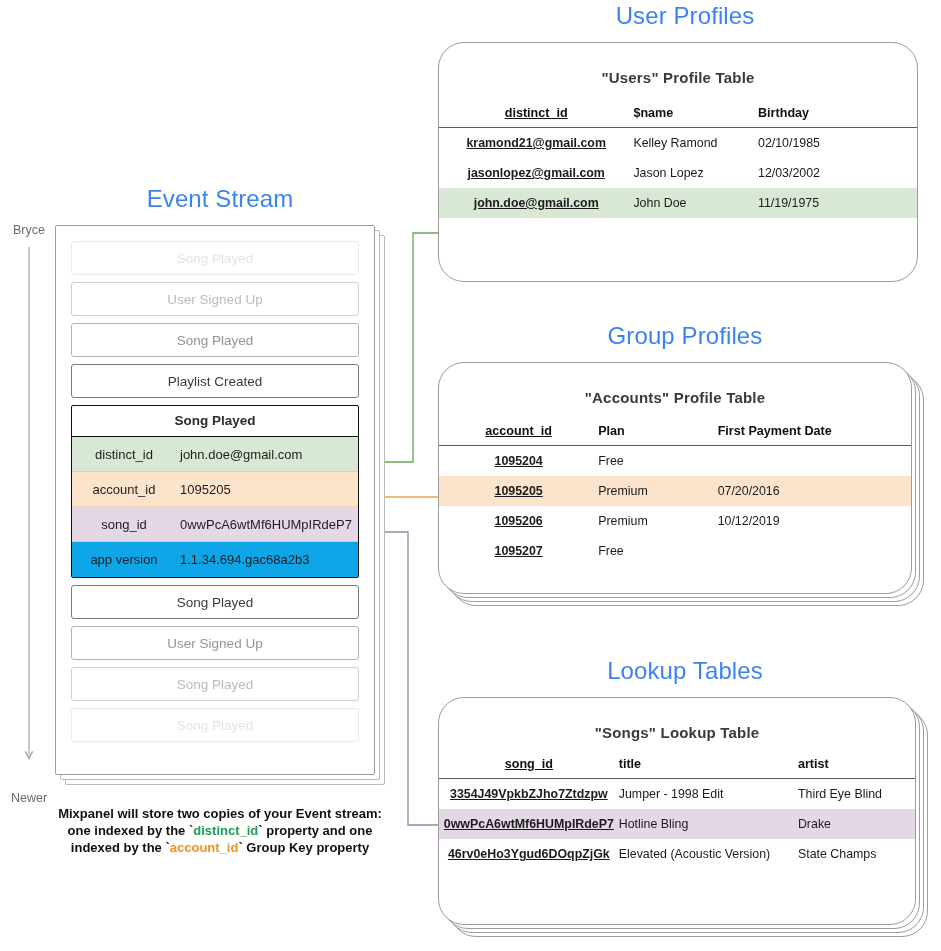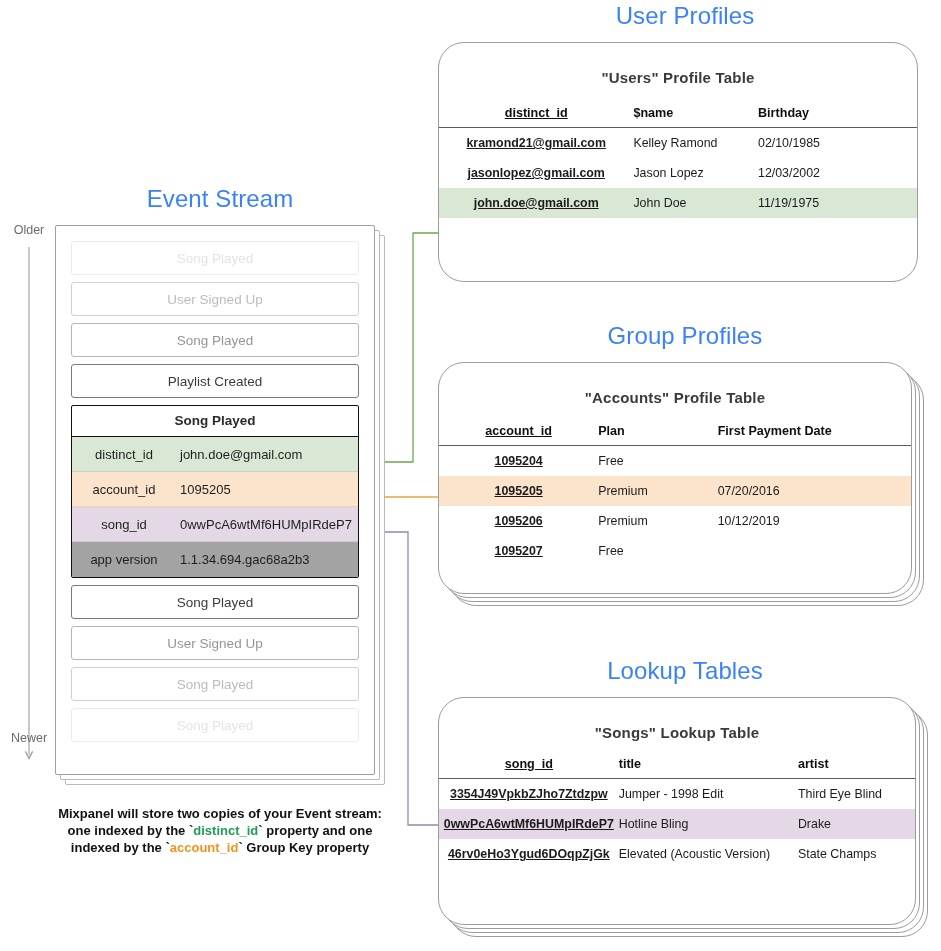--- a/index.html
+++ b/index.html
@@ -101,21 +101,21 @@
   .prop-row:last-child { border-bottom: none; }
   .prop-key {
     width: 104px;
     text-align: center;
     flex: 0 0 104px;
   }
   .prop-val { flex: 1; padding-left: 4px; }
   .row-green  { background: #d9e8d4; border-bottom-color: #c4d7bf; }
   .row-orange { background: #fce3cb; border-bottom-color: #efd2b6; }
   .row-purple { background: #e4d8e7; border-bottom-color: #d2c4d6; }
-  .row-plain  { background: #a3a3a3; }
+  .row-plain  { background: #0ea5e9; }
 
   
   #timeline { left: 0px; top: 215px; width: 58px; height: 570px; }
   .tl-label {
     font-size: 12.5px;
     color: #6b6b6b;
     text-align: center;
     width: 58px;
     position: absolute;
   }
@@ -208,22 +208,22 @@
     <line x1="29" y1="247" x2="29" y2="755" stroke="#a5a5a5" stroke-width="1.2" marker-end="url(#arrow-grey)"></line>
 
     <path d="M 349 462 L 413 462 L 413 233 L 462 233" fill="none" stroke="#6aa84f" stroke-width="1.3" marker-end="url(#arrow-green)"></path>
 
     <path d="M 349 497 L 462 497" fill="none" stroke="#e8a33d" stroke-width="1.5" marker-end="url(#arrow-orange)"></path>
 
     <path d="M 349 532 L 408 532 L 408 825 L 462 825" fill="none" stroke="#9b86a8" stroke-width="1.3" marker-end="url(#arrow-purple)"></path>
   </svg>
 
   <div id="timeline" class="abs">
-    <div class="tl-label" style="top:8px;">Older</div>
-    <div class="tl-label" style="top:516px;text-align:center;">Newer</div>
+    <div class="tl-label" style="top:8px;">Bryce</div>
+    <div class="tl-label" style="top:576px;text-align:center;">Newer</div>
   </div>
 
   <div class="abs section-title" style="left:55px; top:185px; width:330px;">Event Stream</div>
 
   <div id="event-stream-wrap" class="abs">
     <div id="es-stack3" class="stack-layer"></div>
     <div id="es-stack2" class="stack-layer"></div>
     <div id="es-stack1" class="stack-layer"></div>
     <div id="es-list">
         <div class="ev-box ev-fade-1"><span>Song Played</span></div>

